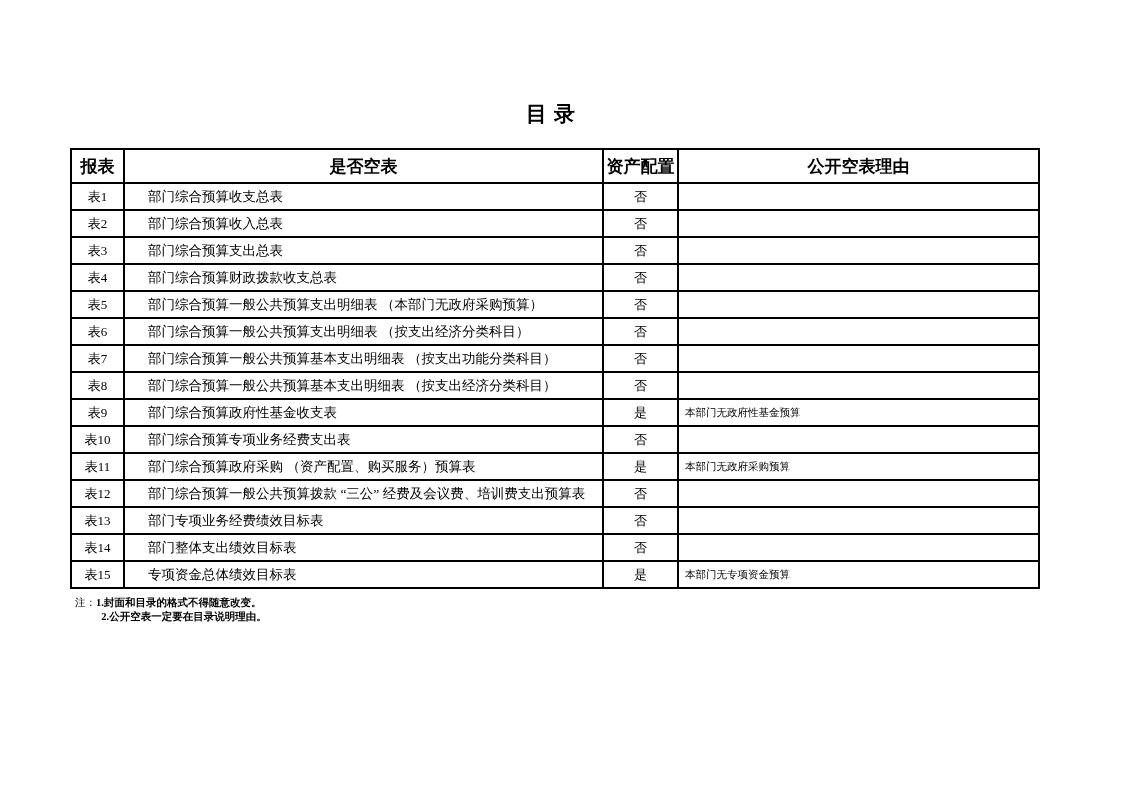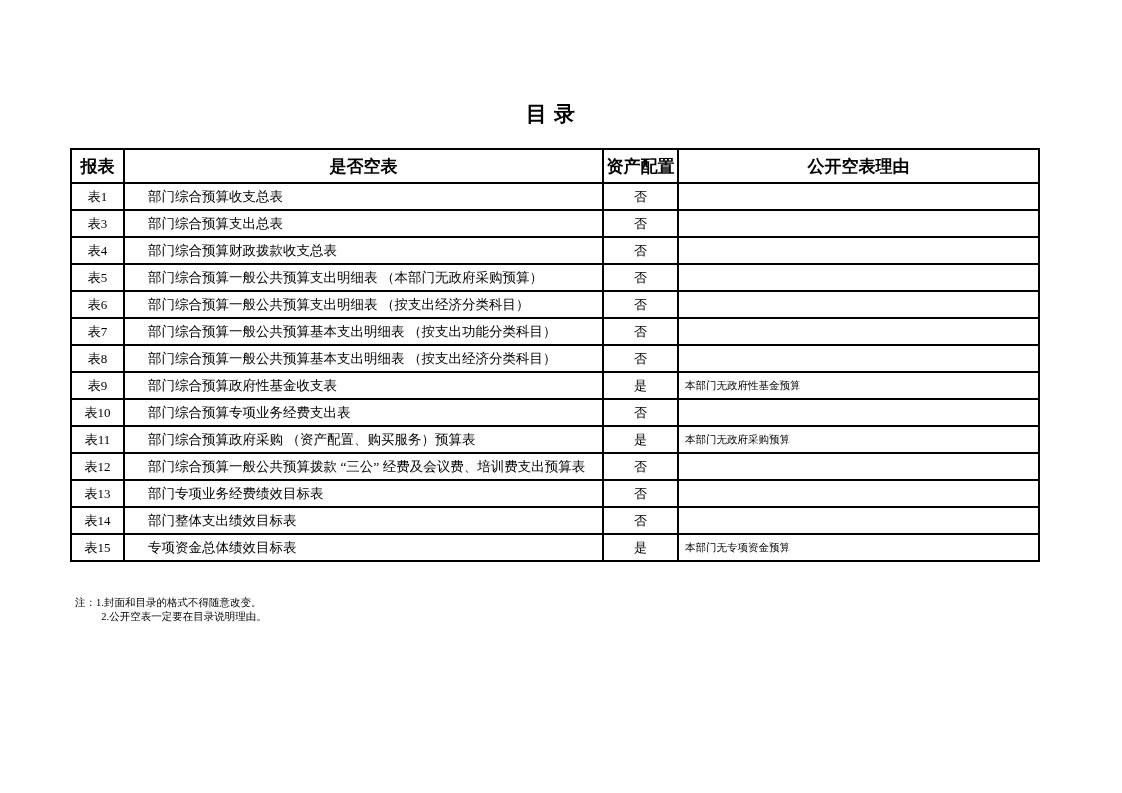--- a/index.html
+++ b/index.html
@@ -49,21 +49,21 @@
   td.col-empty { text-align: center; font-size: 13px; }
   td.col-reason{ text-align: left; font-size: 10.5px; padding-left: 6px; margin-left: 40px; }
   .notes {
     position: absolute;
     top: 596px; left: 75px;
     font-size: 10.5px;
     line-height: 14px;
     display: flex;
   }
   .notes .note-label { white-space: pre; }
-  .notes .note-lines div { white-space: pre; }
+  .notes .note-lines div { white-space: pre; font-weight: bold; }
 </style>
 </head>
 <body>
 
 <div class="page">
 
   <div class="page-title">目录</div>
 
   <table class="contents">
     <colgroup>
@@ -77,20 +77,26 @@
         <th>报表</th>
         <th>是否空表</th>
         <th>资产配置</th>
         <th>公开空表理由</th>
       </tr>
     </thead>
     <tbody>
         <tr>
       <td class="col-id">表1</td>
       <td class="col-name">部门综合预算收支总表</td>
+      <td class="col-empty">否</td>
+      <td class="col-reason"></td>
+    </tr>
+        <tr>
+      <td class="col-id">表2</td>
+      <td class="col-name">部门综合预算收入总表</td>
       <td class="col-empty">否</td>
       <td class="col-reason"></td>
     </tr>
         <tr>
       <td class="col-id">表3</td>
       <td class="col-name">部门综合预算支出总表</td>
       <td class="col-empty">否</td>
       <td class="col-reason"></td>
     </tr>
         <tr>

